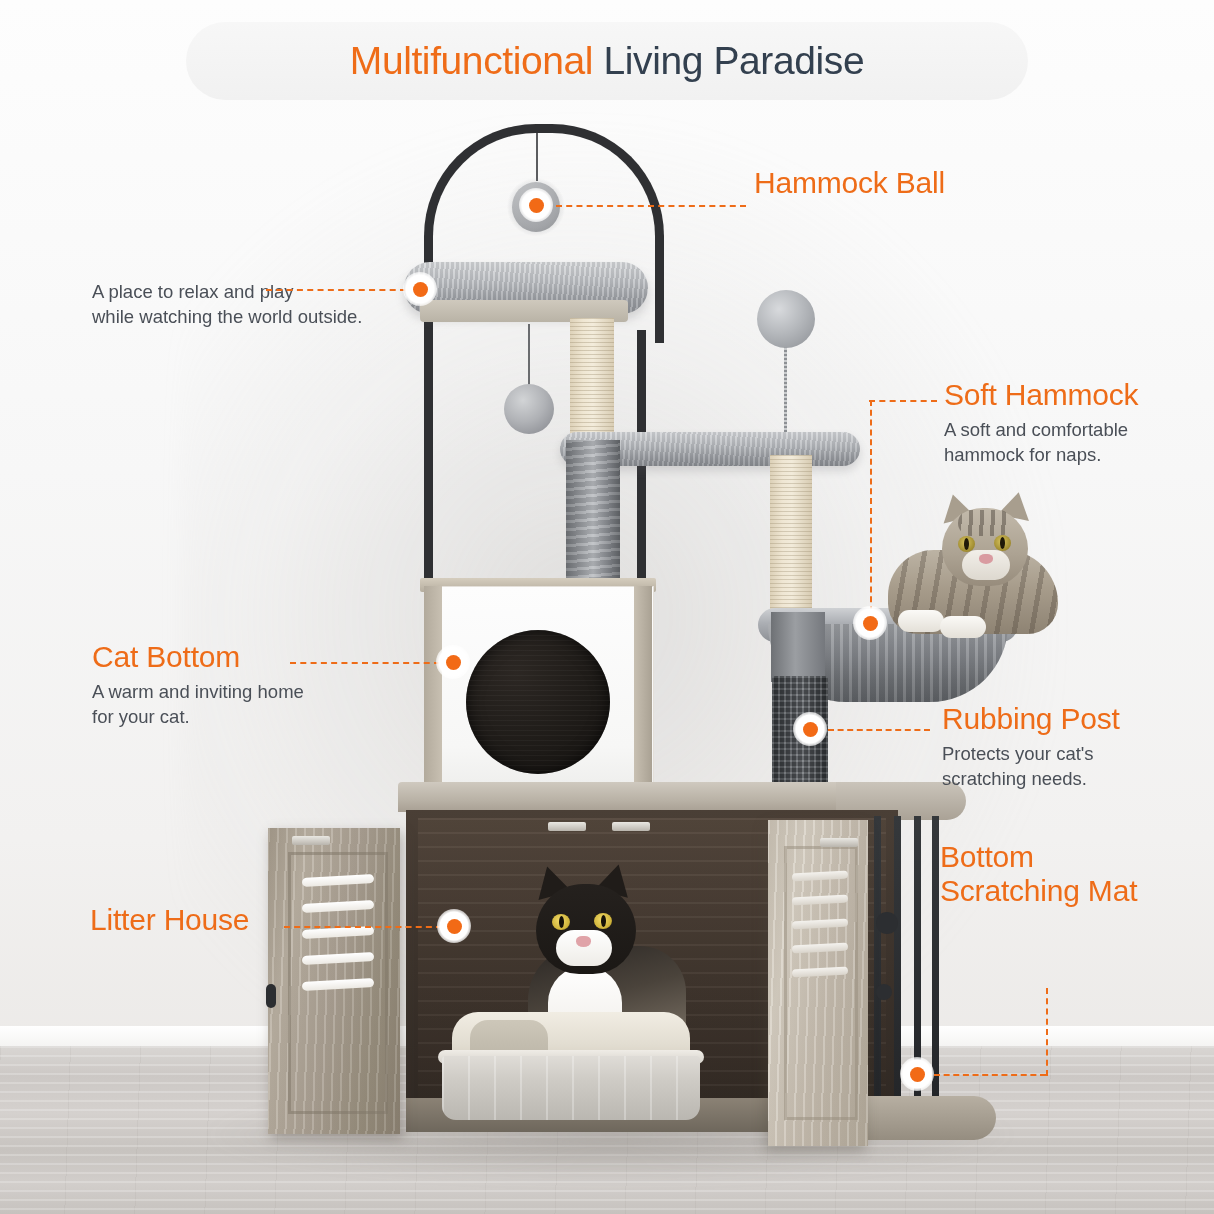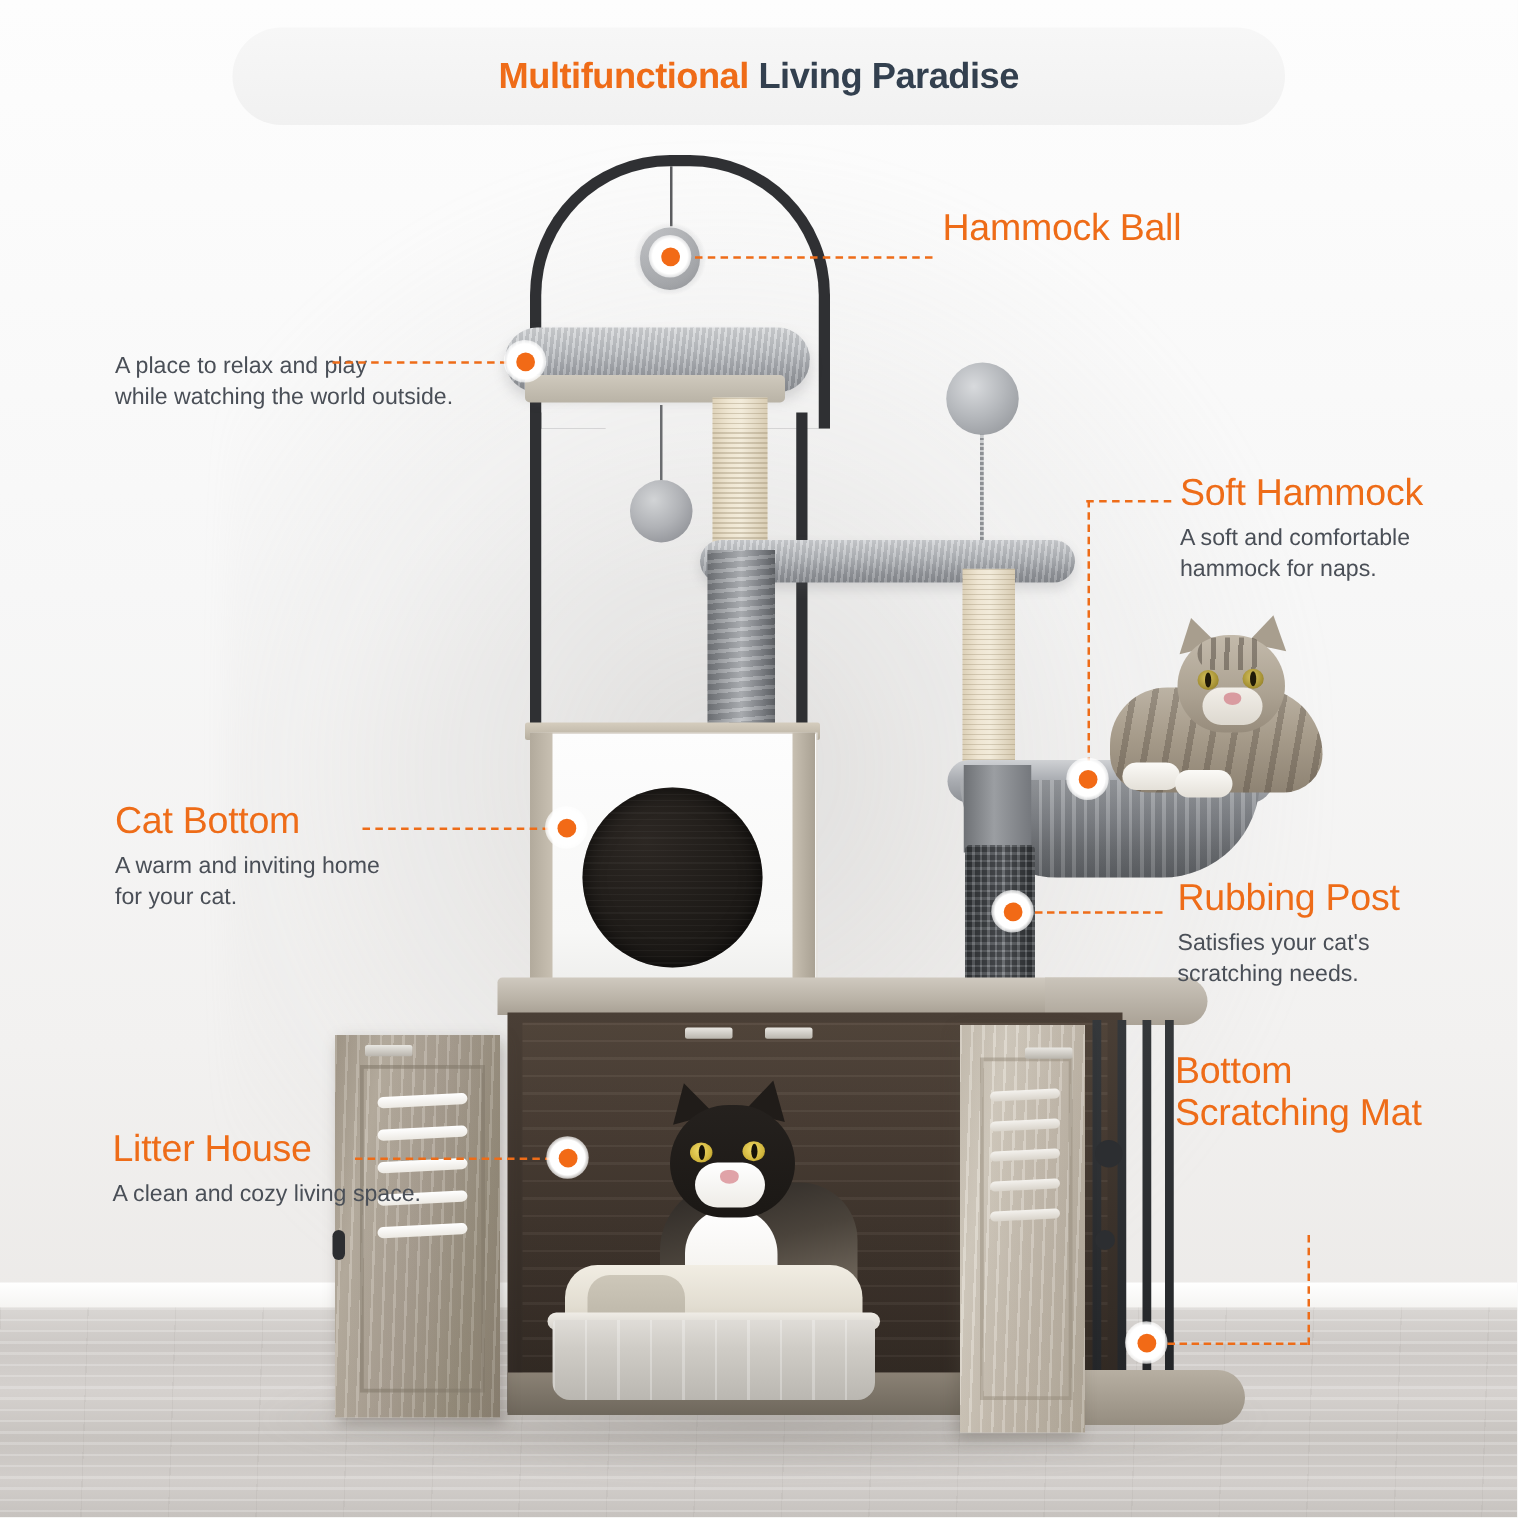--- a/index.html
+++ b/index.html
@@ -24,21 +24,21 @@
   .floor:after{content:"";position:absolute;inset:0;
     background:repeating-linear-gradient(180deg,rgba(255,255,255,.22) 0 2px,rgba(0,0,0,0) 2px 9px),
                repeating-linear-gradient(92deg,rgba(140,135,130,.10) 0 1px,rgba(0,0,0,0) 1px 70px);}
   .floor-shadow{position:absolute;left:200px;top:1090px;width:820px;height:90px;
     background:radial-gradient(ellipse at center, rgba(120,115,110,.35) 0%, rgba(120,115,110,0) 70%);filter:blur(8px);}
 
   
   .title-pill{position:absolute;left:186px;top:22px;width:842px;height:78px;border-radius:39px;
     background:linear-gradient(180deg,#f7f7f7,#f1f1f1);
     display:flex;align-items:center;justify-content:center;}
-  .title-text{font-size:29px;font-weight:bold;letter-spacing:-.4px;white-space:nowrap;}
+  .title-text{font-size:39px;font-weight:normal;letter-spacing:-.4px;white-space:nowrap;}
   .title-a{color:#ef6c18;}
   .title-b{color:#33404f;}
 
   
   .tree{position:absolute;left:0;top:0;width:1214px;height:1214px;}
 
   
   .arch{position:absolute;left:424px;top:124px;width:222px;height:210px;
     border:9px solid #2f3033;border-bottom:none;border-radius:112px 112px 0 0;}
   .arch-leg-l{position:absolute;left:424px;top:330px;width:9px;height:262px;background:#2f3033;}
@@ -409,31 +409,30 @@
     <div class="cl-desc">A warm and inviting home
 for your cat.</div>
   </div>
 
   <div class="marker" style="left:793px;top:712px;">
       <i></i>
     </div>
   <div class="dash-h" style="left:828px;top:729px;width:102px;"></div>
   <div class="cl right" style="left:942px;top:702px;width:260px;">
     <div class="cl-title">Rubbing Post</div>
-    <div class="cl-desc">Satisfies your cat's
+    <div class="cl-desc">Protects your cat's
 scratching needs.</div>
   </div>
 
   <div class="marker" style="left:437px;top:909px;">
       <i></i>
     </div>
   <div class="dash-h" style="left:284px;top:926px;width:158px;"></div>
   <div class="cl left" style="left:90px;top:903px;width:300px;">
     <div class="cl-title">Litter House</div>
-    <div class="cl-desc">A clean and cozy living space.</div>
   </div>
 
   <div class="marker" style="left:900px;top:1057px;">
       <i></i>
     </div>
   <div class="dash-h" style="left:934px;top:1074px;width:112px;"></div>
   <div class="dash-v" style="left:1046px;top:988px;height:88px;"></div>
   <div class="cl right" style="left:940px;top:840px;width:262px;">
     <div class="cl-title">Bottom
 Scratching Mat</div>

